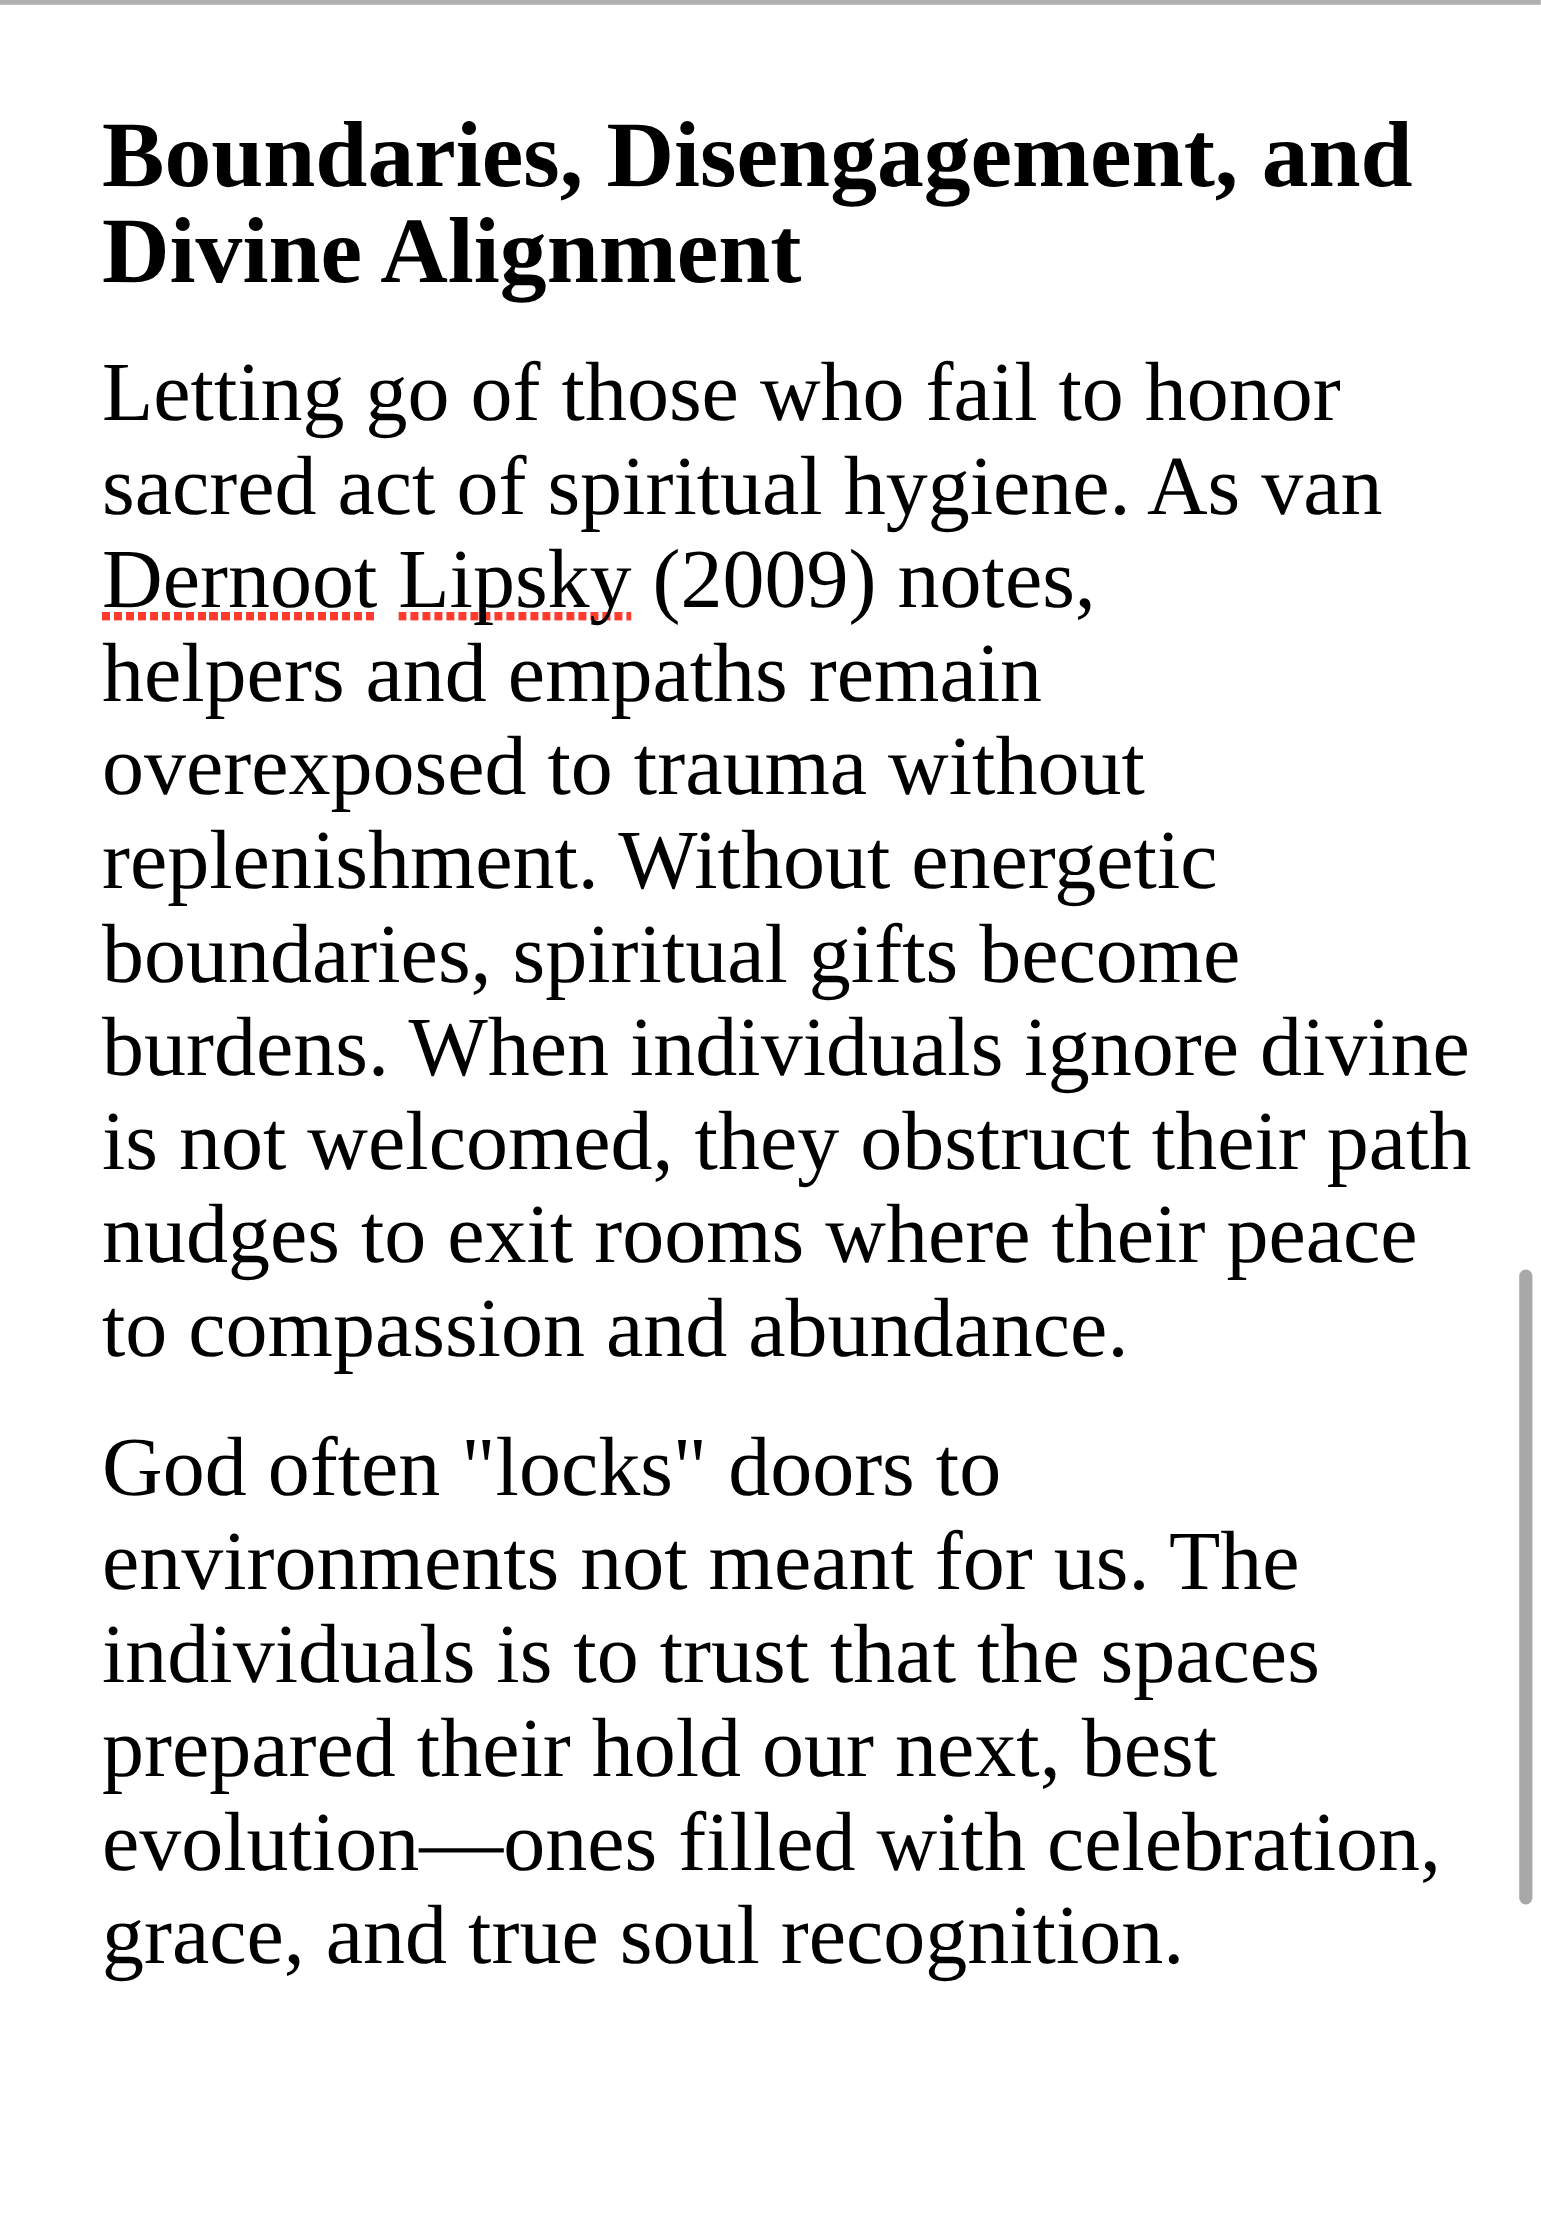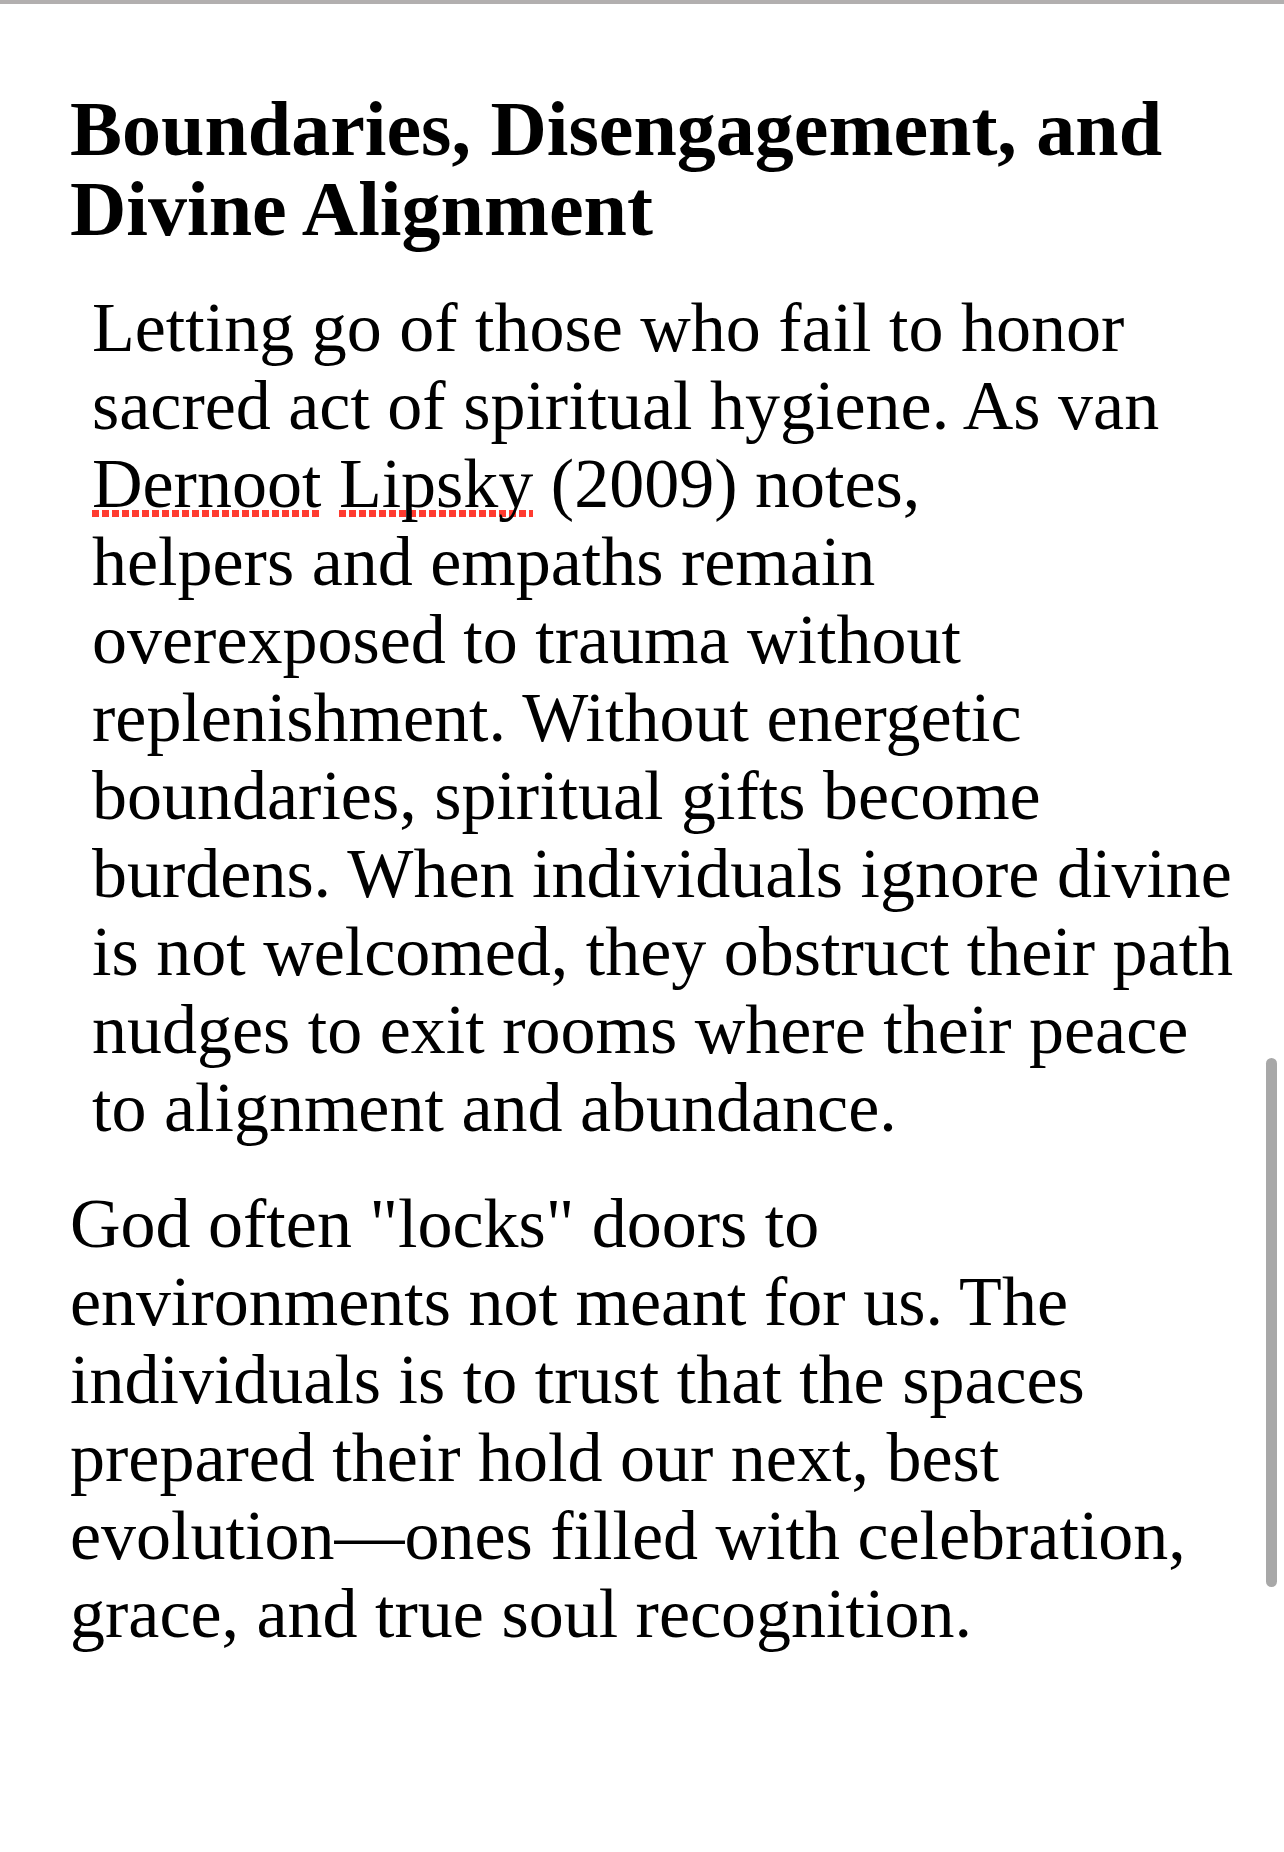--- a/index.html
+++ b/index.html
@@ -22,36 +22,36 @@
   }
   .top-divider {
     position: absolute;
     top: 0; left: 0;
     width: 1284px; height: 4px;
     background: var(--divider);
   }
   .content {
     position: absolute;
     top: 4px;
-    left: 70px;
+    left: 85px;
     width: 1166px;
   }
   .doc-heading {
     margin: 85px 0 40px 0;
     font-size: 78px;
     line-height: 80px;
     font-weight: bold;
     letter-spacing: 0px;
   }
   .para {
     font-size: 70px;
     line-height: 78px;
     margin: 0;
   }
-  .para-1 { margin-bottom: 38px; margin-left: 22px; }
+  .para-1 { margin-bottom: 38px; }
   .line { white-space: nowrap; }
   .misspelled {
     background-image: repeating-linear-gradient(to right, var(--spell) 0px, var(--spell) 7px, transparent 7px, transparent 10px);
     background-repeat: repeat-x;
     background-size: 10px 7px;
     background-position: 0 calc(100% - 5px);
   }
   .scrollbar-thumb {
     position: absolute;
     left: 1266px;
@@ -78,21 +78,21 @@
     <div class="line">Letting go of those who fail to honor</div>
     <div class="line">sacred act of spiritual hygiene. As van</div>
     <div class="line"><span class="misspelled">Dernoot</span> <span class="misspelled">Lipsky</span> <span>(2009) notes,</span></div>
     <div class="line">helpers and empaths remain</div>
     <div class="line">overexposed to trauma without</div>
     <div class="line">replenishment. Without energetic</div>
     <div class="line">boundaries, spiritual gifts become</div>
     <div class="line">burdens. When individuals ignore divine</div>
     <div class="line">is not welcomed, they obstruct their path</div>
     <div class="line">nudges to exit rooms where their peace</div>
-    <div class="line">to alignment and abundance.</div>
+    <div class="line">to compassion and abundance.</div>
   </div>
 
   <div class="para para-2">
     <div class="line">God often "locks" doors to</div>
     <div class="line">environments not meant for us. The</div>
     <div class="line">individuals is to trust that the spaces</div>
     <div class="line">prepared their hold our next, best</div>
     <div class="line">evolution—ones filled with celebration,</div>
     <div class="line">grace, and true soul recognition.</div>
   </div>

